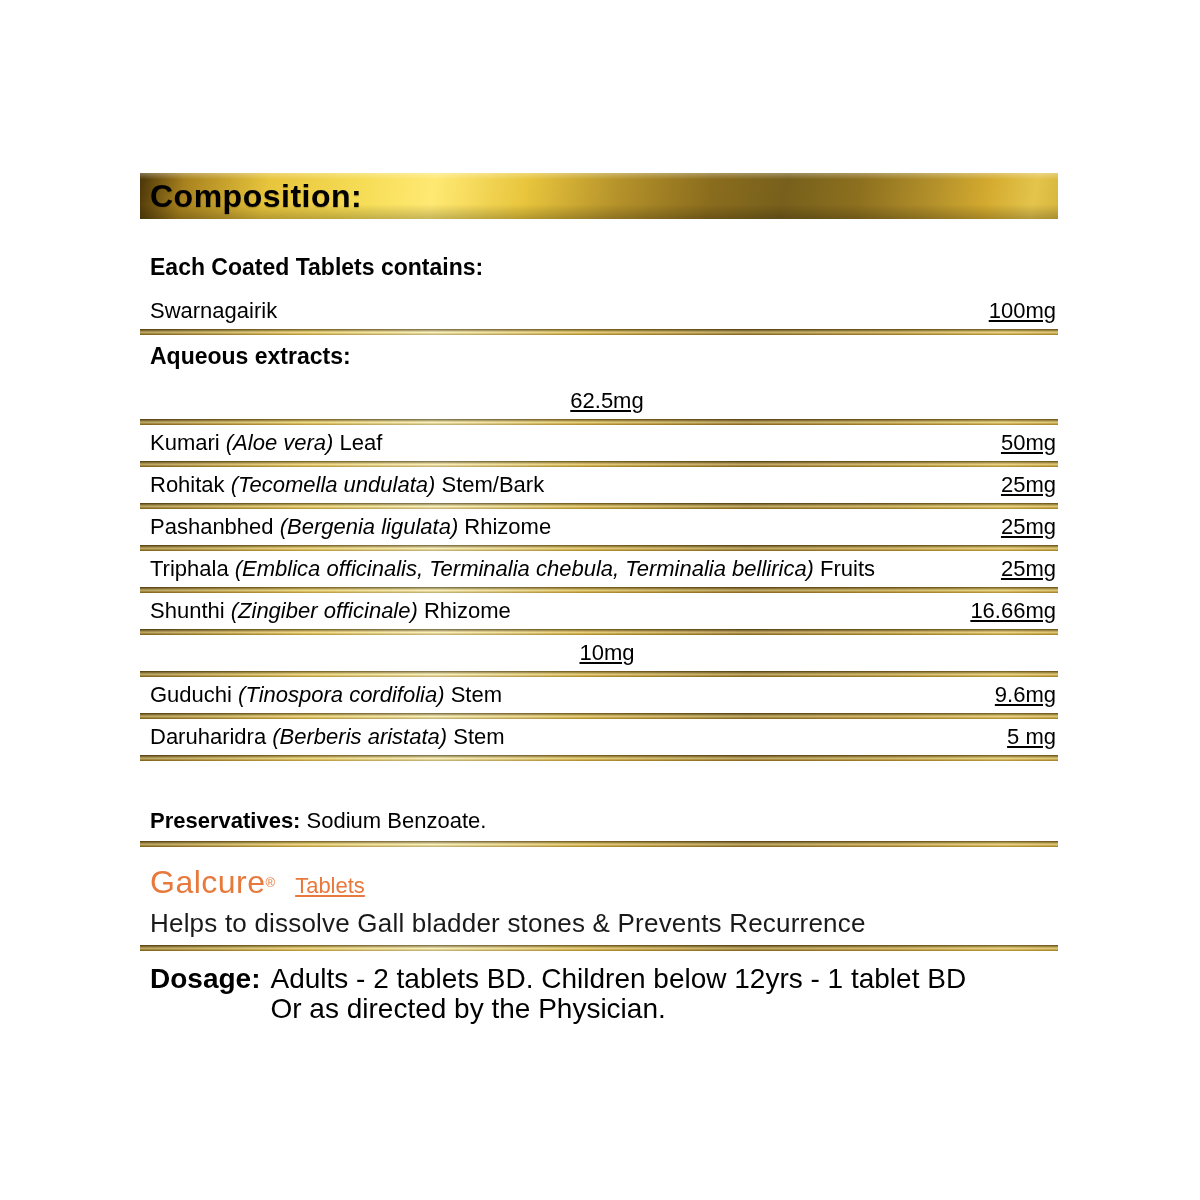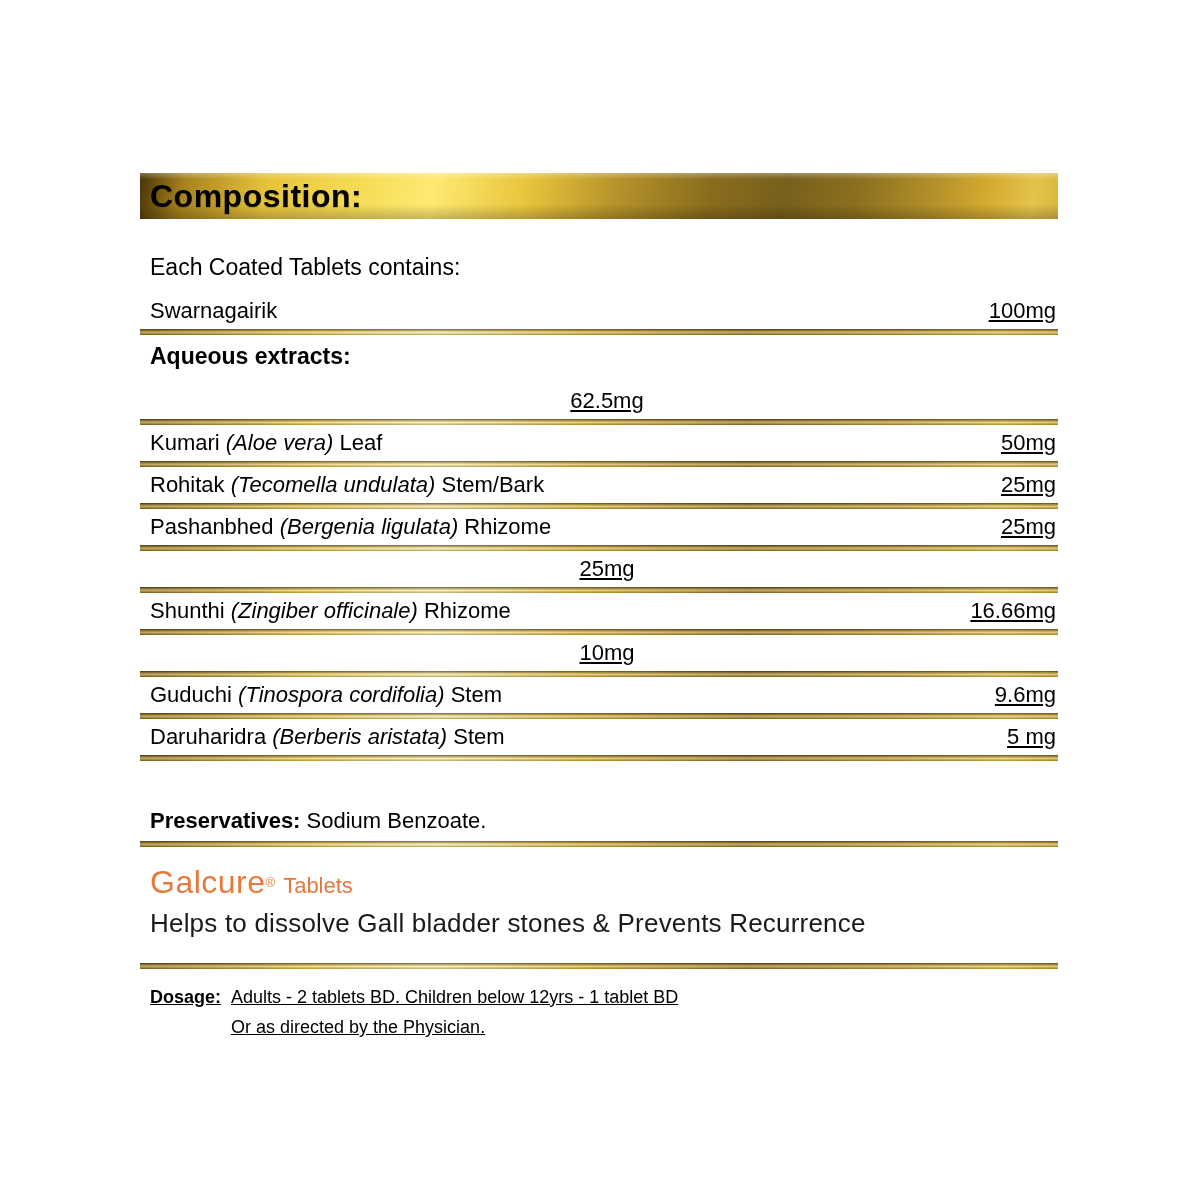--- a/index.html
+++ b/index.html
@@ -38,21 +38,21 @@
   .gold-line {
     height: 6px;
     background-image:
       linear-gradient(to bottom, rgba(40,25,0,0.65) 0%, rgba(255,248,210,0.45) 55%, rgba(90,60,0,0.40) 100%),
       linear-gradient(to right, #8a6a14 0%, #e9c84e 18%, #fdf2b0 32%, #d9b53a 48%, #93701a 66%, #b8942a 82%, #e0bf4a 94%, #caa42f 100%);
   }
   
   .section-heading {
     margin-top: 36px;
     font-size: 23px;
-    font-weight: normal;
+    font-weight: bold;
     padding-left: 10px;
     line-height: 24px;
   }
   .comp-table { margin-top: 14px; }
   .row {
     display: flex;
     justify-content: center;
     align-items: baseline;
     padding: 6px 2px 6px 10px;
     font-size: 22px;
@@ -85,37 +85,37 @@
     letter-spacing: 0.5px;
   }
   .brand-reg {
     font-size: 13px;
     color: #e8793d;
     vertical-align: super;
   }
   .brand-suffix {
     font-size: 22px;
     color: #e8793d;
-    margin-left: 8px;
+    margin-left: 20px;
+    text-decoration: underline;
   }
   .tagline {
     font-size: 26px;
     line-height: 32px;
     color: #1a1a1a;
     letter-spacing: 0.2px;
-    padding-bottom: 24px;
+    padding-bottom: 6px;
   }
   
   .dosage-block {
     margin-top: 13px;
     padding-left: 10px;
     display: flex;
-    font-size: 18px;
+    font-size: 28px;
     line-height: 30px;
-    text-decoration: underline;
   }
   .dosage-label { font-weight: bold; flex: 0 0 auto; }
   .dosage-text { margin-left: 10px; }
 </style>
 </head>
 <body>
 
 <div class="label-container">
 
   <div class="banner">
@@ -151,20 +151,21 @@
     </div>
     <div class="gold-line"></div>
 
     <div class="row">
       <span class="row-name"><span>Pashanbhed </span><em>(Bergenia ligulata)</em><span> Rhizome</span></span>
       <span class="row-amount">25mg</span>
     </div>
     <div class="gold-line"></div>
 
     <div class="row">
+      <span class="row-name"><span>Triphala </span><em>(Emblica officinalis, Terminalia chebula, Terminalia bellirica)</em><span> Fruits</span></span>
       <span class="row-amount">25mg</span>
     </div>
     <div class="gold-line"></div>
 
     <div class="row">
       <span class="row-name"><span>Shunthi </span><em>(Zingiber officinale)</em><span> Rhizome</span></span>
       <span class="row-amount">16.66mg</span>
     </div>
     <div class="gold-line"></div>
 

